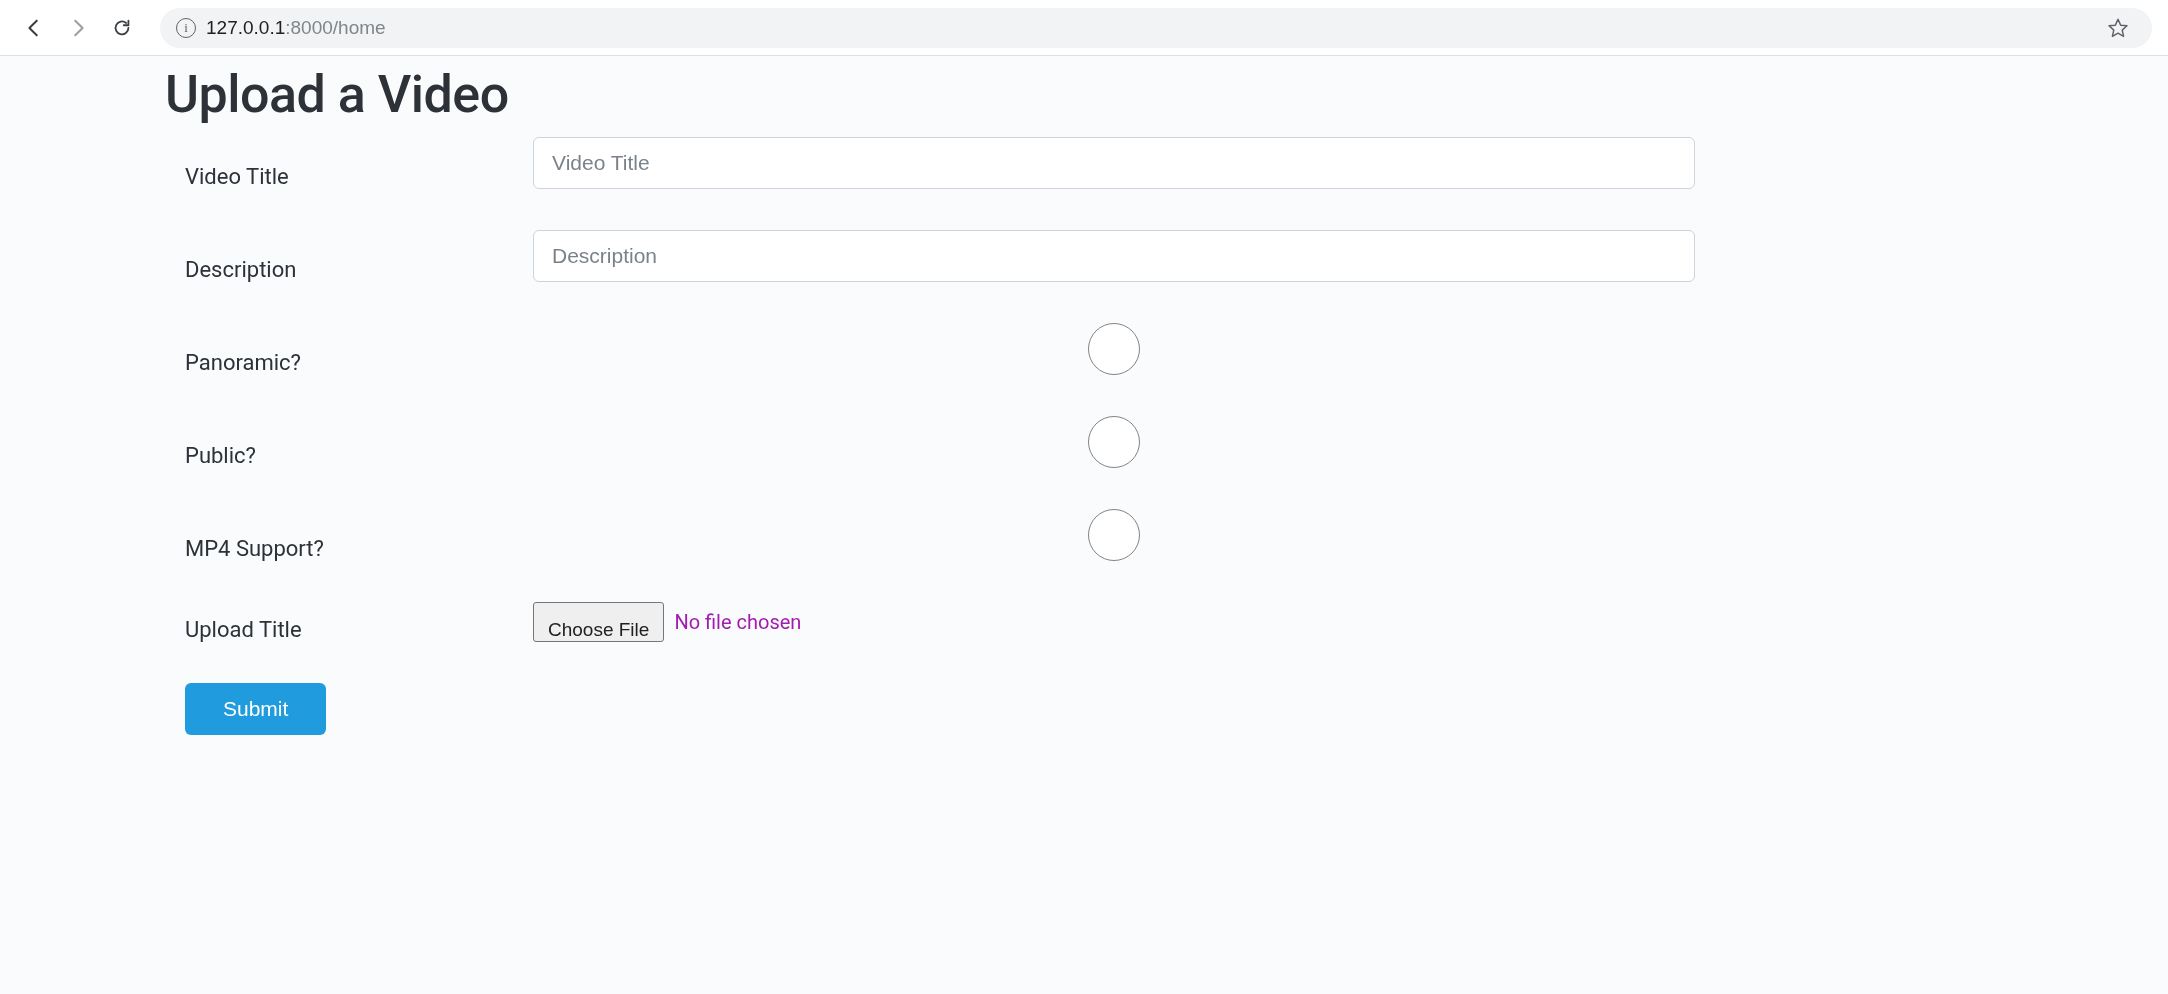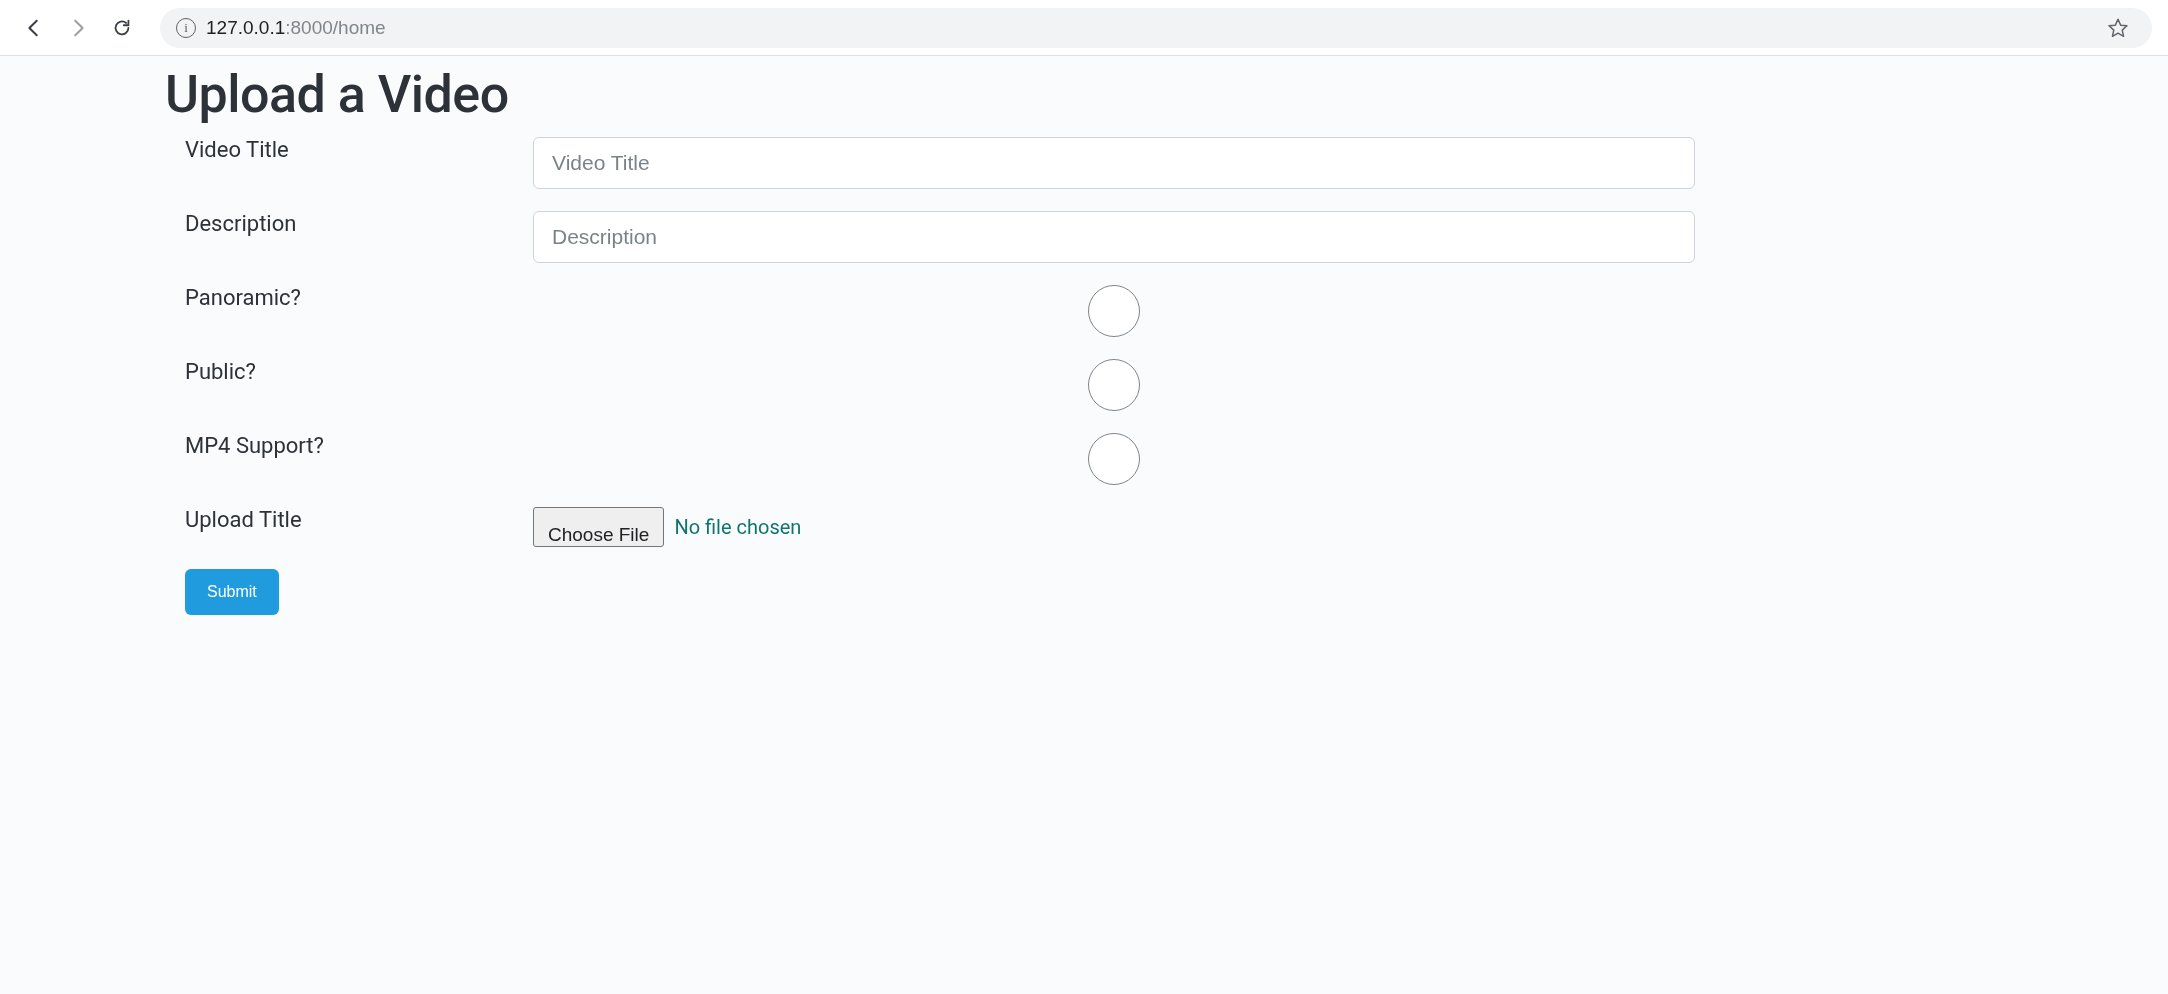--- a/index.html
+++ b/index.html
@@ -87,22 +87,22 @@
     }
     h1 {
       font-size: 52px;
       font-weight: 500;
       color: #2d3239;
       margin-bottom: 12px;
       letter-spacing: -0.5px;
     }
     .form-row {
       display: flex;
-      align-items: flex-start;
-      margin-bottom: 22px;
+      align-items: flex-end;
+      margin-bottom: 41px;
       padding-left: 20px;
     }
     .form-label {
       width: 348px;
       font-size: 22px;
       color: #2d3239;
       flex-shrink: 0;
     }
     .form-input-wrap {
       flex: 1;
@@ -145,33 +145,33 @@
       padding: 16px 14px;
       background: #efefef;
       border: 1px solid #767676;
       border-radius: 3px;
       font-size: 19px;
       color: #202124;
       cursor: pointer;
     }
     .file-status {
       font-size: 20px;
-      color: #0f766e;
+      color: #a21caf;
     }
     .submit-row {
       padding-left: 20px;
       margin-top: 10px;
     }
     .submit-btn {
       background: #1f9bde;
       color: #fff;
       border: none;
       border-radius: 6px;
-      padding: 14px 22px;
-      font-size: 16px;
+      padding: 14px 38px;
+      font-size: 21px;
       cursor: pointer;
     }
   </style>
 </head>
 <body>
 
 <div class="browser-bar">
   <div class="nav-icon nav-back">
     <svg viewBox="0 0 24 24">
         <path d="M15 4 L7 12 L15 20" stroke-width="2.2" fill="none" stroke-linecap="round" stroke-linejoin="round"></path>

